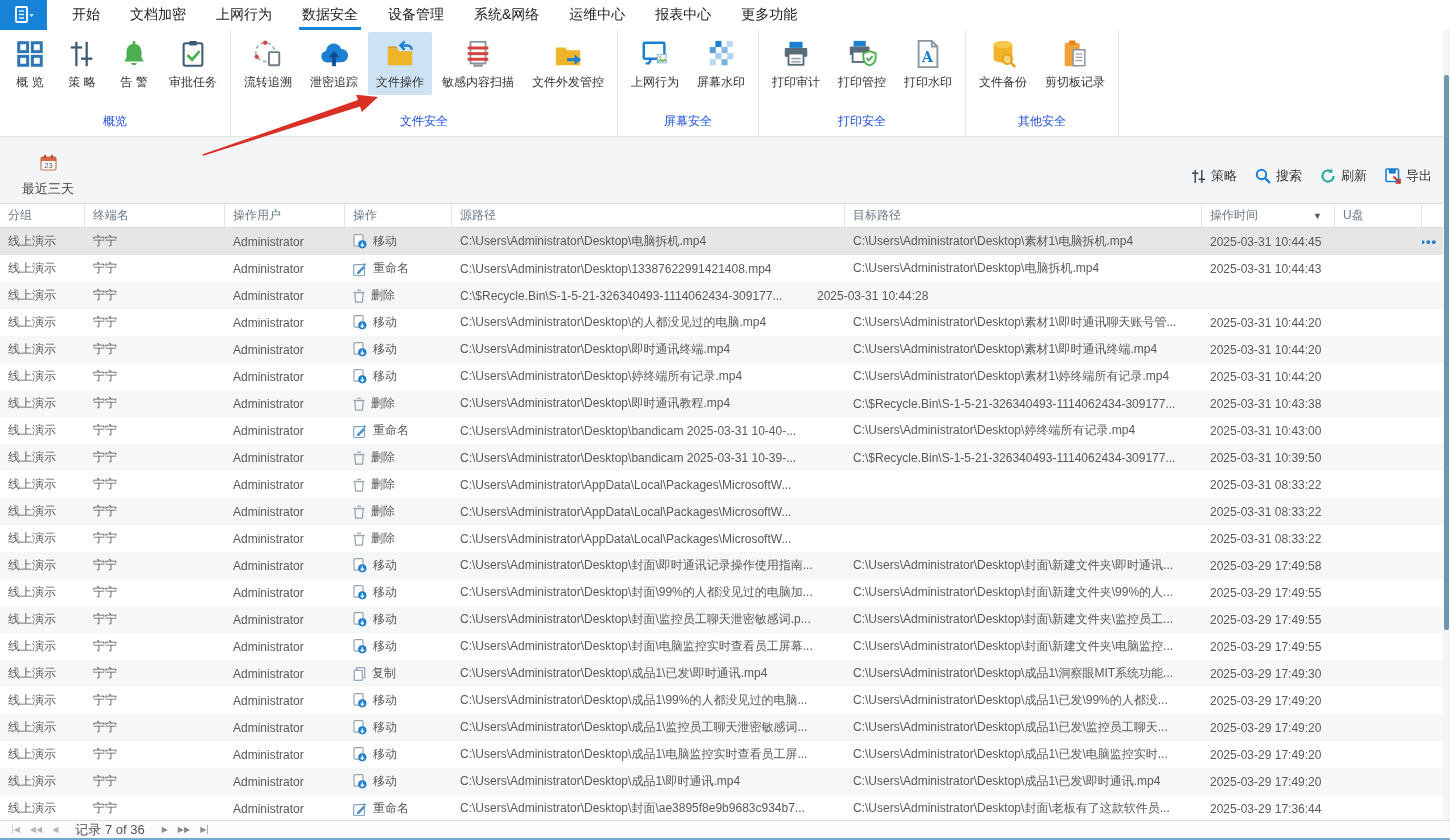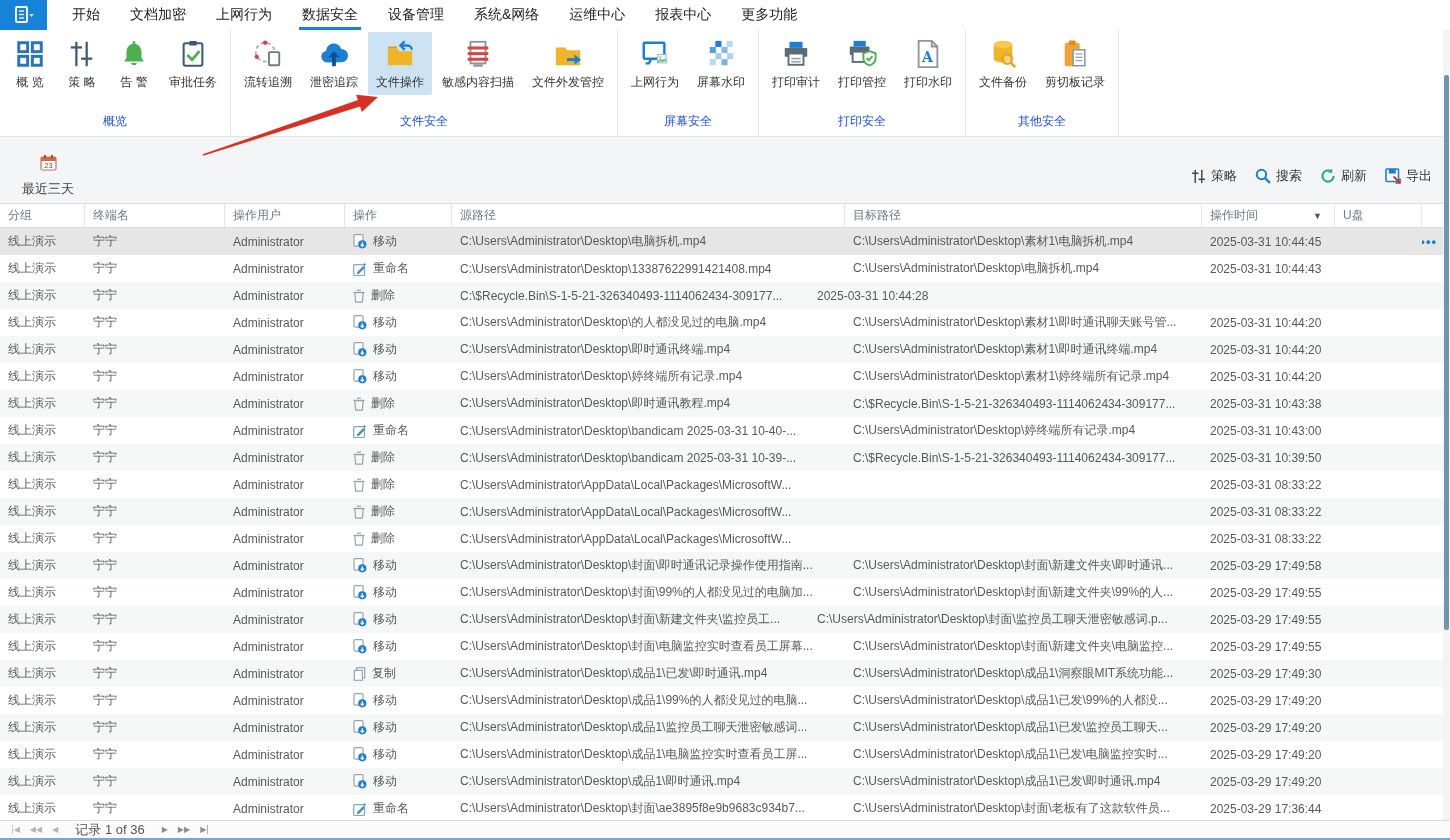--- a/index.html
+++ b/index.html
@@ -715,22 +715,22 @@
           <div class="gcell col-op">
             <span style="display: inline-flex;">
               <svg width="14" height="15" viewBox="0 0 14 15">
                 <rect x="1" y="0.6" width="9" height="11.5" rx="1" fill="#fff" stroke="#98a4ad" stroke-width="1.2"></rect>
                 <circle cx="9.3" cy="10.3" r="4.1" fill="#1d7fd1"></circle>
                 <path d="M9.3 8.2v3.6M7.6 10.6l1.7 1.7 1.7-1.7" stroke="#fff" stroke-width="1.2" fill="none"></path>
               </svg>
             </span>
             <span>移动</span>
           </div>
+          <div class="gcell col-src">C:\Users\Administrator\Desktop\封面\监控员工聊天泄密敏感词.p...</div>
           <div class="gcell col-dst">C:\Users\Administrator\Desktop\封面\新建文件夹\监控员工...</div>
-          <div class="gcell col-src">C:\Users\Administrator\Desktop\封面\监控员工聊天泄密敏感词.p...</div>
           <div class="gcell col-time">2025-03-29 17:49:55</div>
           <div class="gcell col-usb"></div>
           <div class="gcell col-actions"></div>
         </div>
         <div class="grow">
           <div class="gcell col-group">线上演示</div>
           <div class="gcell col-terminal">宁宁</div>
           <div class="gcell col-user">Administrator</div>
           <div class="gcell col-op">
             <span style="display: inline-flex;">
@@ -867,21 +867,21 @@
           <div class="gcell col-usb"></div>
           <div class="gcell col-actions"></div>
         </div>
       </div>
   </div>
 
   <div class="footer" id="footer">
       <span class="pager-btn">|◀</span>
       <span class="pager-btn">◀◀</span>
       <span class="pager-btn">◀</span>
-      <span class="record-text">记录 1 of 36</span>
+      <span class="record-text">记录 7 of 36</span>
       <span class="pager-btn dark">▶</span>
       <span class="pager-btn dark">▶▶</span>
       <span class="pager-btn dark">▶|</span>
     </div>
 
   <svg class="arrow-overlay" width="420" height="180">
     <polygon id="arrow-poly" points="202.8,154.3 357.9,100 356.2,94.7 378,97 361.8,111.9 360.1,106.6 203.2,155.7" fill="#d93025"></polygon>
   </svg>
 
   <div class="vscrollbar">

